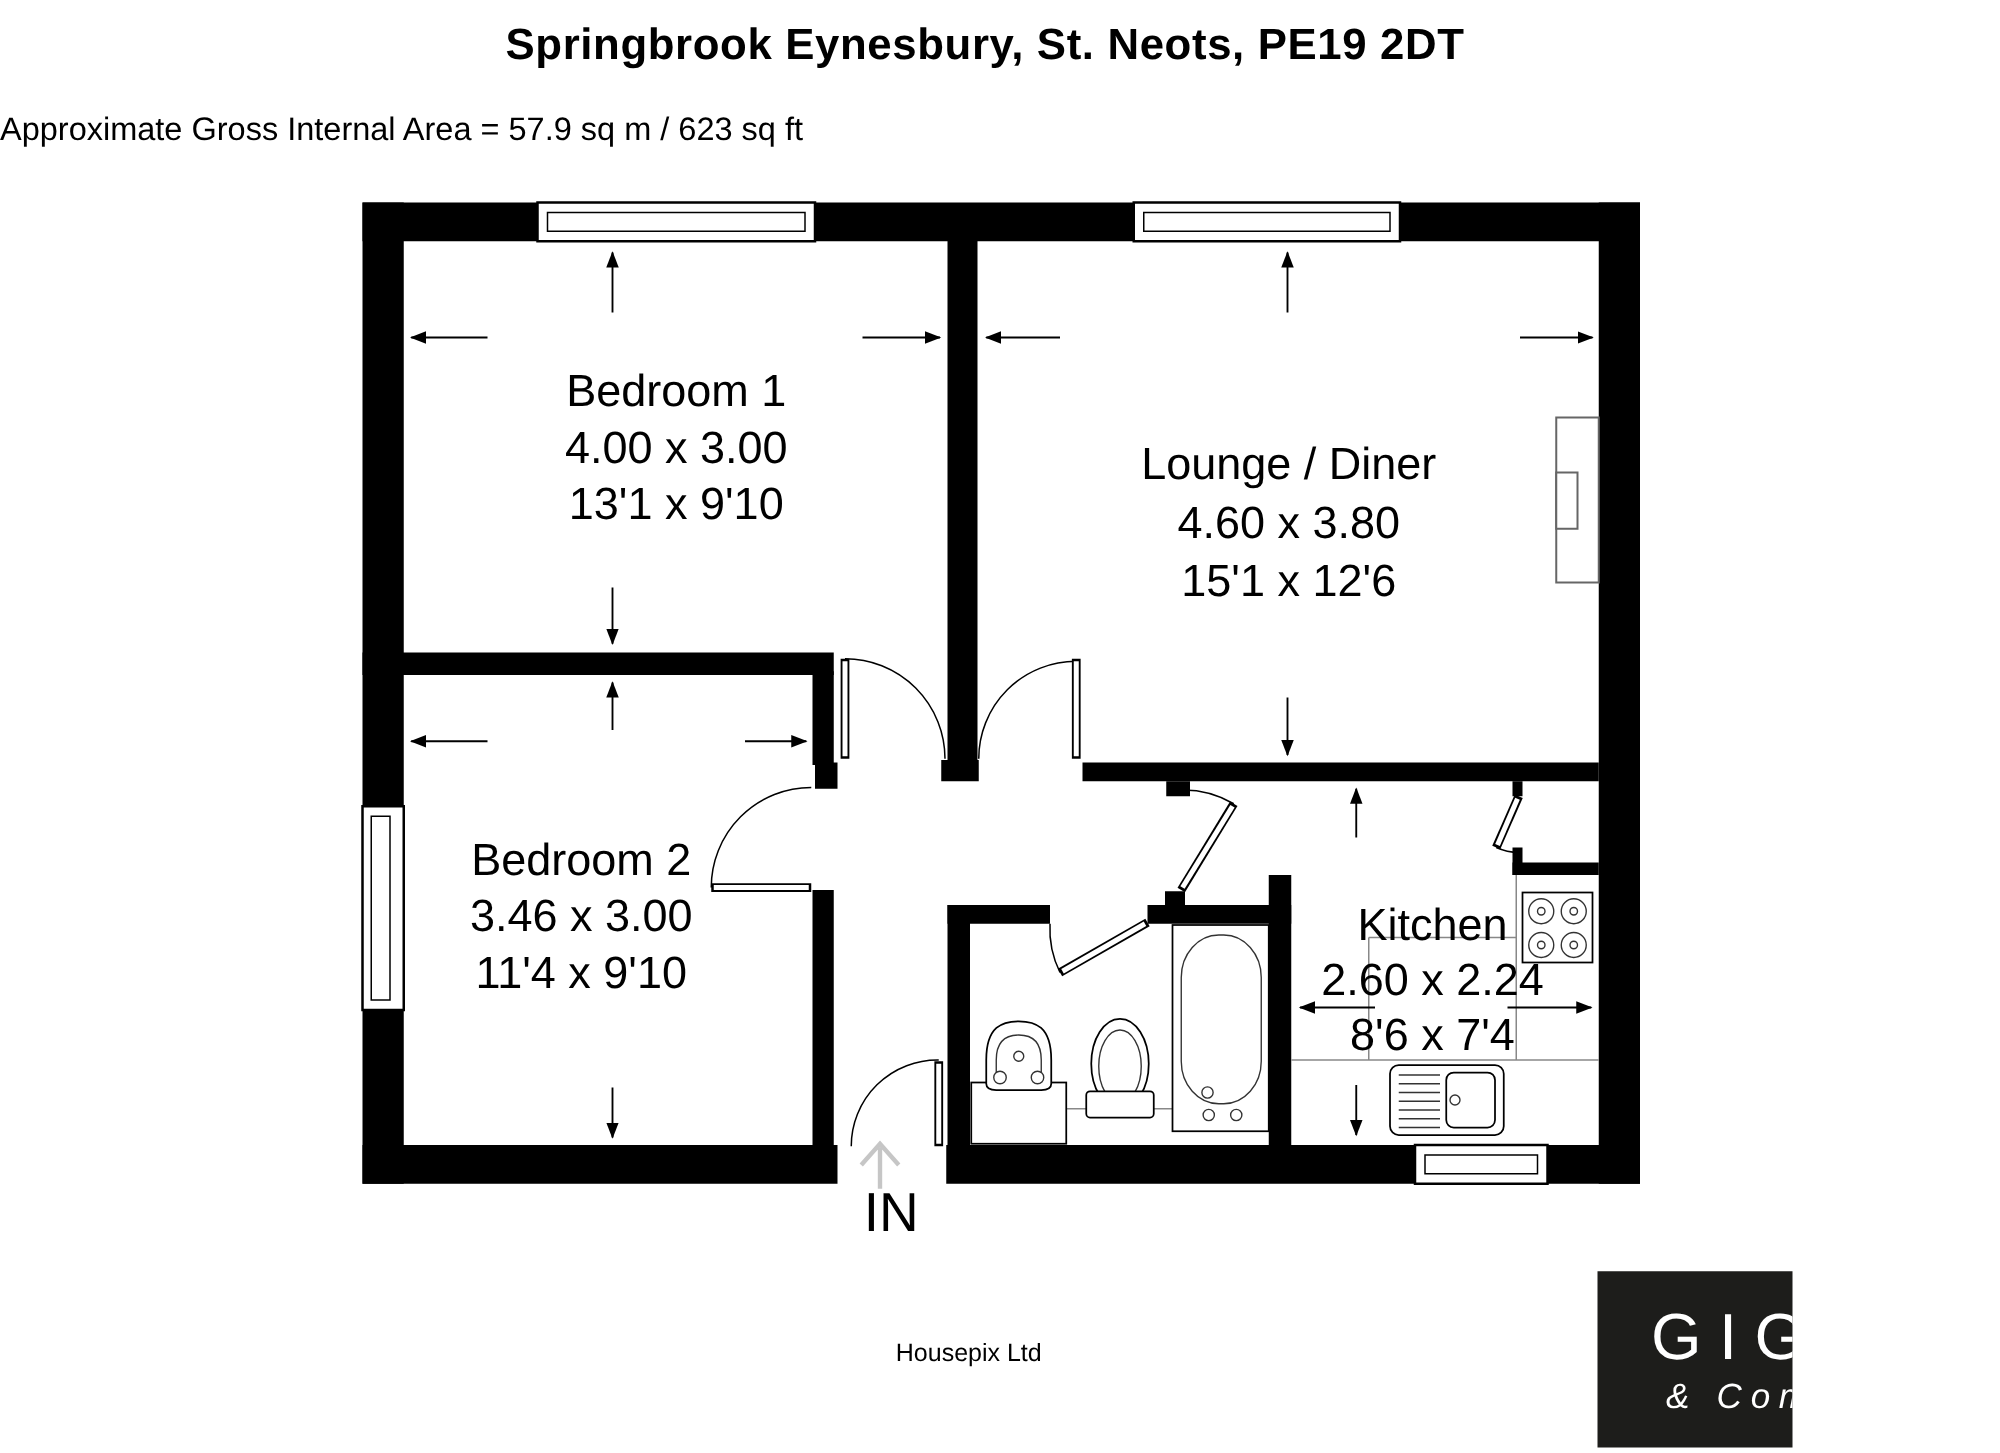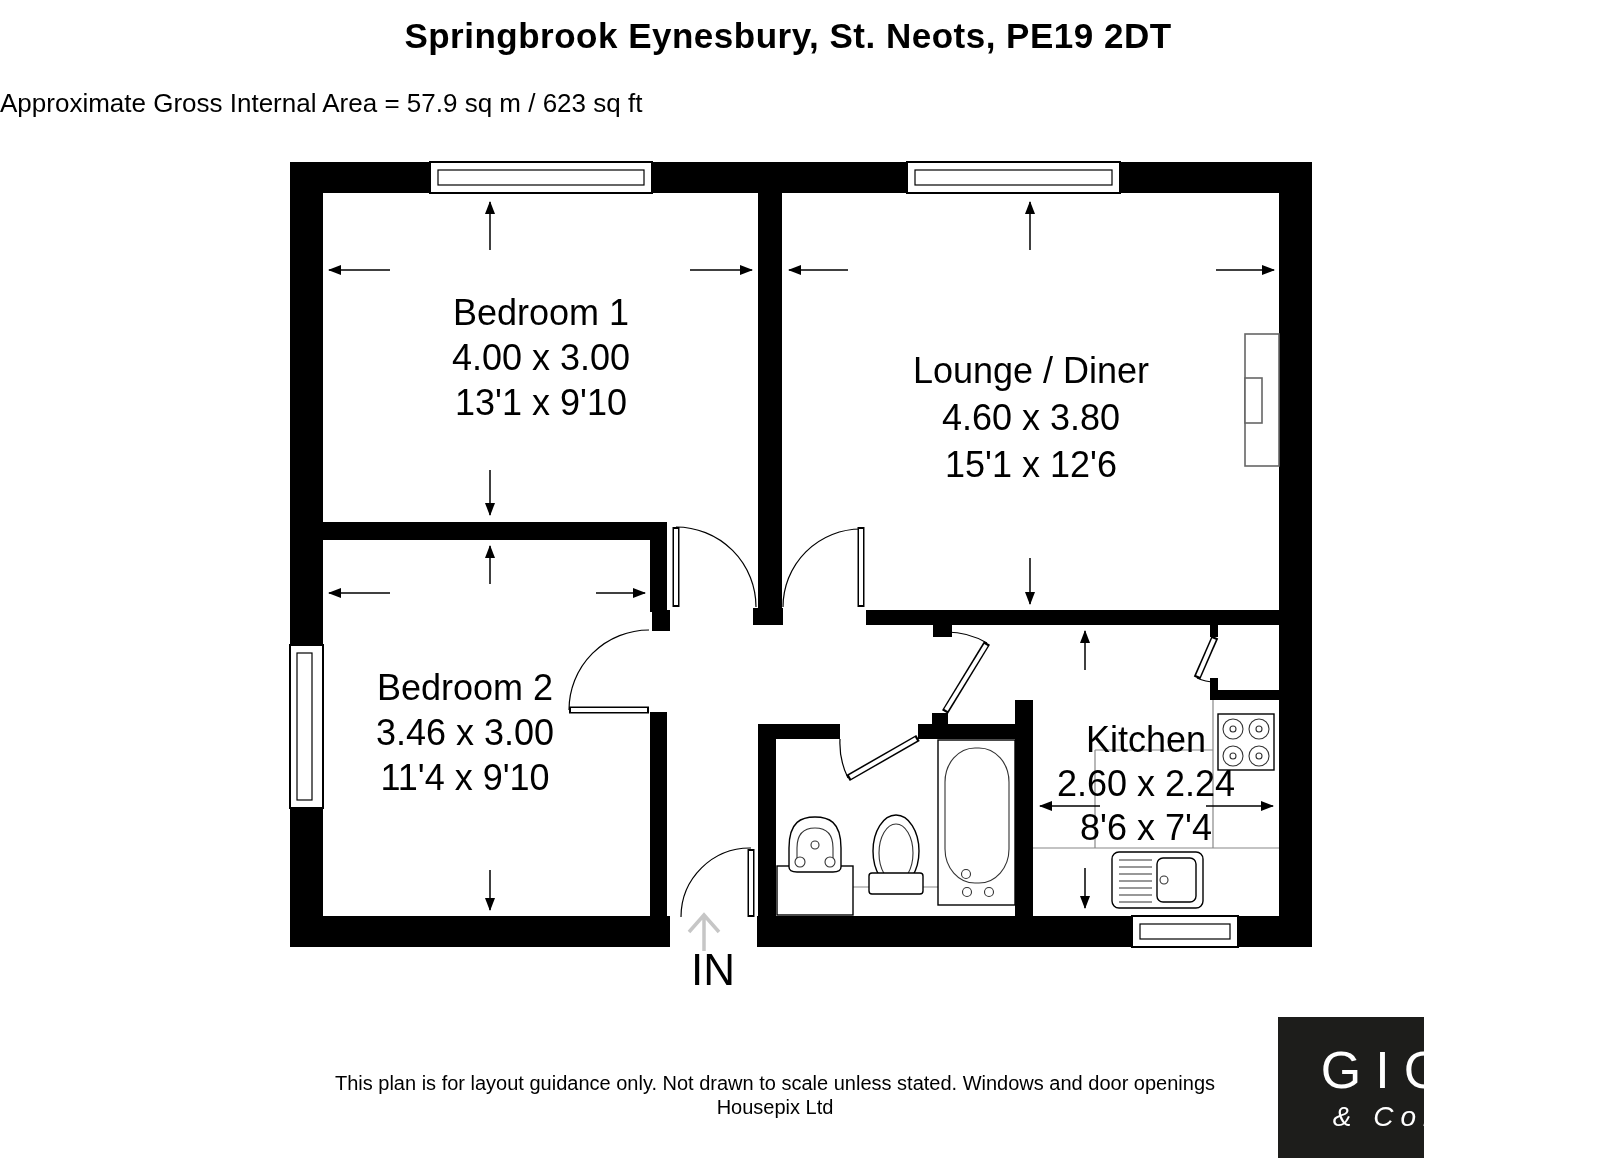--- a/index.html
+++ b/index.html
@@ -1,17 +1,17 @@
 <!DOCTYPE html>
 <html><head>
 <meta charset="utf-8">
 <style>
   html,body{margin:0;padding:0;background:#fff;}
   #page{position:relative;width:1424px;height:1162px;background:#ffffff;overflow:hidden;
-        font-family:"Liberation Sans", sans-serif;color:#000;}
+        font-family:"Liberation Sans", sans-serif;color:#000;padding-left:10px;}
   #plan-svg{position:absolute;left:0;top:0;width:1600px;height:1162px;}
   .hdr{position:absolute;left:0;top:16px;width:1576px;text-align:center;
        font-size:35px;font-weight:bold;letter-spacing:0.5px;}
   .sub{position:absolute;left:0;top:88px;width:1576px;text-align:left;font-size:26px;}
   .disclaimer{position:absolute;left:300px;top:1072px;width:950px;text-align:center;
        font-size:20px;line-height:23.5px;}
   .logo{position:absolute;left:1278px;top:1017px;width:312px;height:141px;background:#1d1d1b;
         color:#fff;display:flex;flex-direction:column;align-items:center;justify-content:center;}
   .logo .big{font-size:52px;letter-spacing:14px;text-indent:14px;line-height:54px;}
   .logo .small{font-size:28px;letter-spacing:7px;text-indent:7px;margin-top:4px;font-style:italic;}
@@ -238,21 +238,20 @@
     <g class="roomtext">
       <text x="1146" y="752" text-anchor="middle">Kitchen</text>
       <text x="1146" y="796" text-anchor="middle">2.60 x 2.24</text>
       <text x="1146" y="840" text-anchor="middle">8'6 x 7'4</text>
     </g>
 
     <text class="intext" x="713" y="985" text-anchor="middle">IN</text>
   </svg>
 
   <div class="disclaimer">
-    <div>This plan is for layout guidance only. Not drawn to scale unless stated. Windows and door openings</div>
     <div>Housepix Ltd</div>
   </div>
 
   <div class="logo">
     <div class="big">GIGGS</div>
     <div class="small">&amp; Company</div>
   </div>
 
 </div>
 

